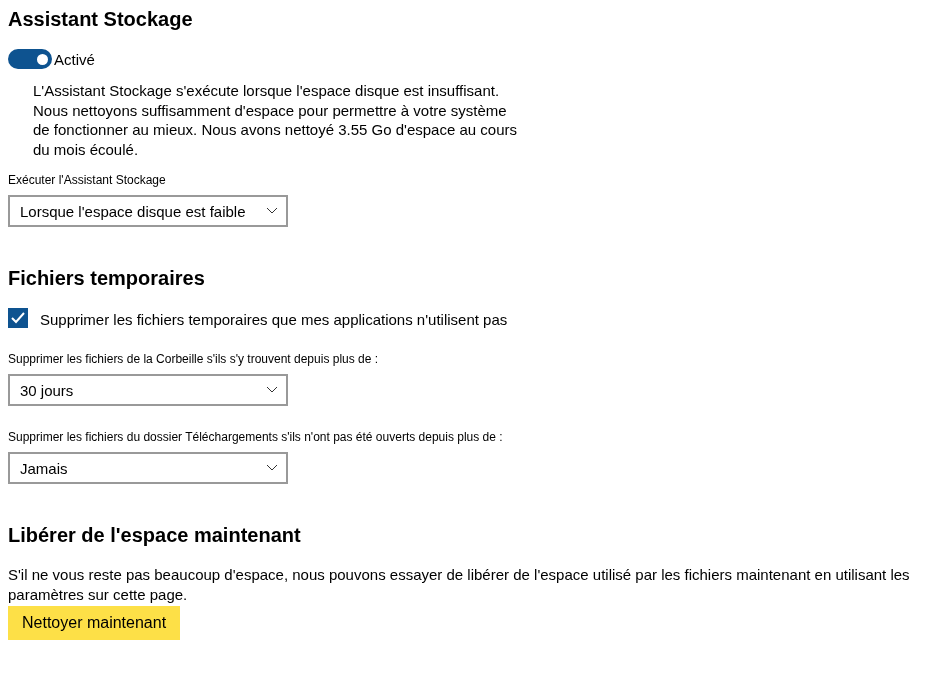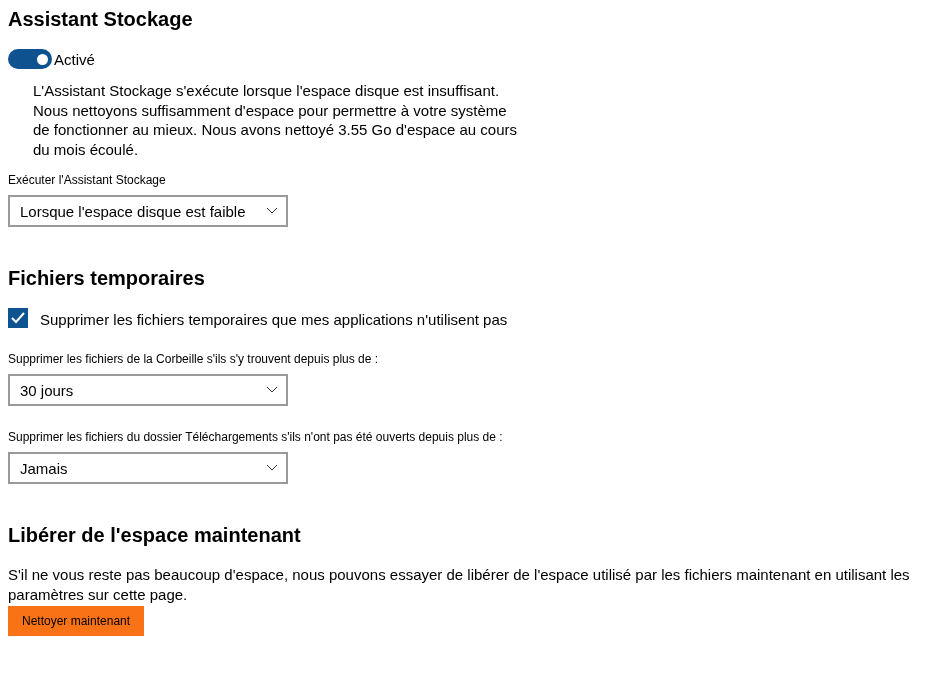--- a/index.html
+++ b/index.html
@@ -93,24 +93,24 @@
     }
     .checkbox svg { width: 14px; height: 12px; }
     .field-group { margin-bottom: 24px; }
     .free-desc {
       font-size: 15px;
       line-height: 1.35;
       max-width: 910px;
     }
     .btn-flat {
       display: inline-block;
-      background: #f97316;
+      background: #fde047;
       border: none;
       padding: 8px 14px;
-      font-size: 12px;
+      font-size: 16px;
       font-family: inherit;
       cursor: pointer;
       color: #000;
     }
   </style>
 </head>
 <body>
 
 <div class="section">
   <h2>Assistant Stockage</h2>

